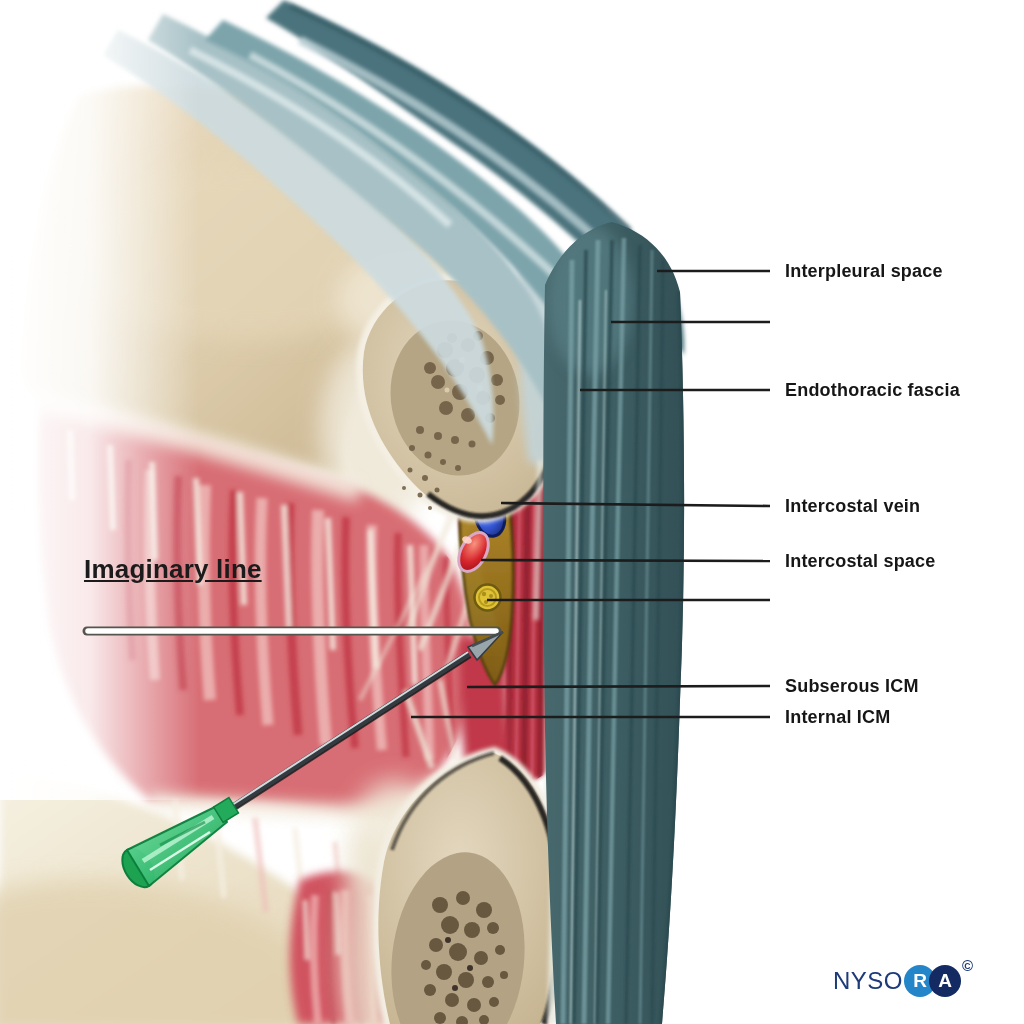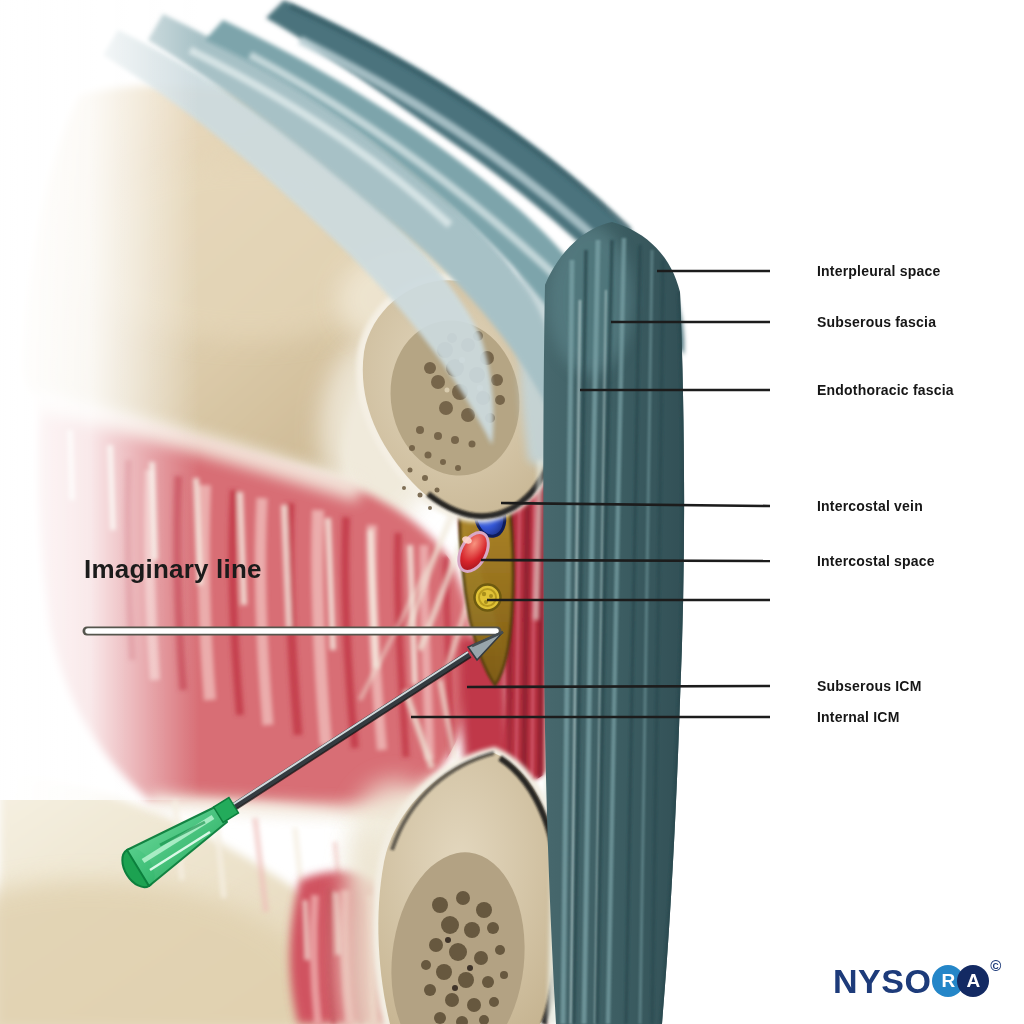--- a/index.html
+++ b/index.html
@@ -1,24 +1,24 @@
 <!DOCTYPE html>
 <html><head>
 <meta charset="utf-8">
 <style>
   html,body{margin:0;padding:0;background:#fff;}
   .stage{position:relative;width:1024px;height:1024px;background:#ffffff;overflow:hidden;
          font-family:"Liberation Sans",sans-serif;}
   .art{position:absolute;left:0;top:0;}
-  .anat-label{position:absolute;left:817px;font-size:14px;font-weight:700;color:#161616;
+  .anat-label{position:absolute;left:785px;font-size:18px;font-weight:700;color:#161616;
               white-space:nowrap;letter-spacing:.2px;line-height:26px;}
   .annotation{position:absolute;left:84px;top:552px;font-size:26px;font-weight:700;
-              color:#1b1b1b;line-height:34px;letter-spacing:.2px;}
+              color:#1b1b1b;line-height:34px;letter-spacing:.2px;text-decoration:underline;}
   .logo{position:absolute;left:833px;top:961px;display:flex;align-items:center;height:40px;}
-  .logo-word{font-size:34px;font-weight:700;color:#1d3b7a;letter-spacing:.5px;line-height:40px;}
+  .logo-word{font-size:24px;font-weight:400;color:#1d3b7a;letter-spacing:.5px;line-height:40px;}
   .logo-circle{width:32px;height:32px;border-radius:50%;display:flex;align-items:center;
                justify-content:center;color:#ffffff;font-size:19px;font-weight:700;flex:0 0 auto;}
   .logo-r{background:#2486c8;margin-left:1px;z-index:1;}
   .logo-a{background:#132a63;margin-left:-7px;z-index:2;}
   .logo-c{font-size:15px;font-weight:700;color:#1d3b7a;margin-left:1px;align-self:flex-start;
           line-height:15px;margin-top:-3px;}
 </style>
 </head>
 <body>
 
@@ -411,21 +411,20 @@
         <line x1="160" y1="845" x2="205" y2="822" stroke="#0e8a43" stroke-width="3" opacity="0.6"></line>
       </g>
     </g>
   </svg>
 
   <div class="annotation">
     <div>Imaginary line</div>
   </div>
 
   <div class="anat-label" style="top:258px">Interpleural space</div>
-  <div class="anat-label" style="top:309px">Subserous fascia</div>
   <div class="anat-label" style="top:493px">Intercostal vein</div>
   <div class="anat-label" style="top:377px">Endothoracic fascia</div>
   <div class="anat-label" style="top:548px">Intercostal space</div>
   <div class="anat-label" style="top:673px">Subserous ICM</div>
   <div class="anat-label" style="top:704px">Internal ICM</div>
 
   <div class="logo">
     <span class="logo-word">NYSO</span>
     <span class="logo-circle logo-r">R</span>
     <span class="logo-circle logo-a">A</span>

